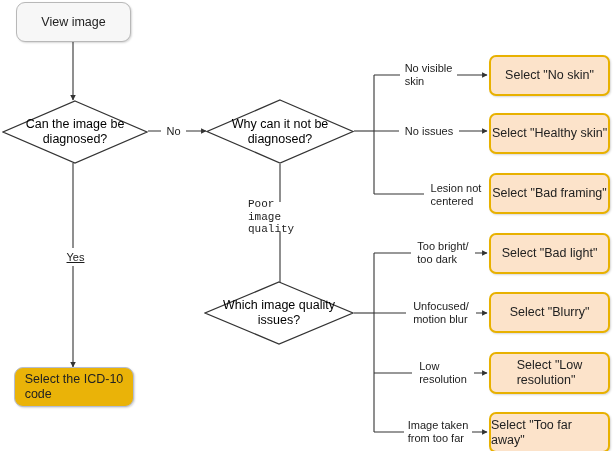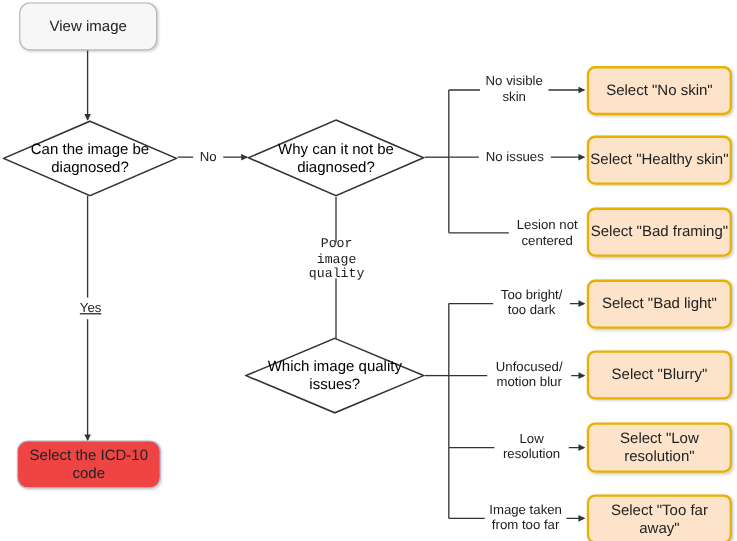--- a/index.html
+++ b/index.html
@@ -29,38 +29,38 @@
     pointer-events: none;
   }
 
   
   .node {
     position: absolute;
     box-sizing: border-box;
     display: flex;
     align-items: center;
     justify-content: center;
-    text-align: center;
+    text-align: left;
     color: #222222;
     line-height: 1.18;
     white-space: pre-line;
   }
 
   
   .term {
     background: #f7f7f7;
     border: 1px solid #b8b8b8;
     border-radius: 9px;
     font-size: 12.5px;
     box-shadow: 1px 1px 2px rgba(0,0,0,0.16);
   }
 
   
   .term-blue {
-    background: #ef4444;
+    background: #eab308;
     border: 1px solid #b4bdd4;
     border-radius: 9px;
     font-size: 12.5px;
     box-shadow: 1px 1px 2px rgba(0,0,0,0.16);
   }
 
   
   .action {
     background: #fce3ca;
     border: 2px solid #e8b100;

